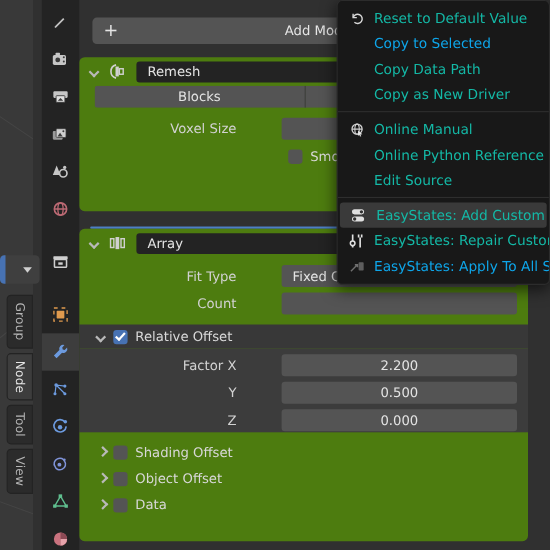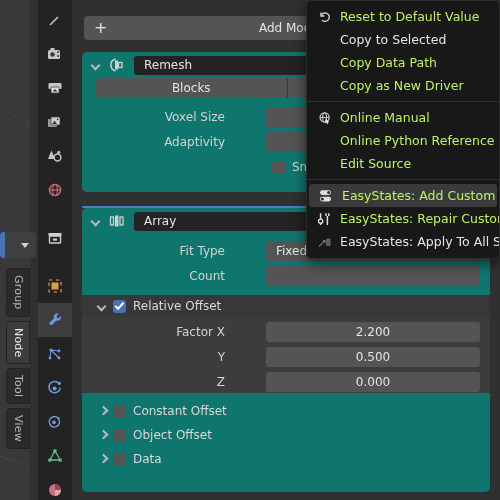--- a/index.html
+++ b/index.html
@@ -121,23 +121,23 @@
     margin-right: 8px;
   }
   .addbar .addlabel {
     flex: 1;
     text-align: center;
   }
 
   
   .mod-panel {
     position: absolute;
-    left: 10px;
+    left: 0;
     width: 408px;
-    background: #0f766e;
+    background: #4d7c0f;
     border-radius: 5px;
   }
   .mod-header {
     height: 26px;
     display: flex;
     align-items: center;
     padding-left: 8px;
     box-sizing: border-box;
   }
   .disc {
@@ -283,26 +283,26 @@
     z-index: 50;
     padding: 4px 0 5px 0;
     box-sizing: border-box;
     overflow: hidden;
   }
   .mi {
     display: flex;
     align-items: center;
     height: 23px;
     padding-left: 8px;
-    color: #bef264;
+    color: #14b8a6;
     font-size: 12.5px;
     white-space: nowrap;
     box-sizing: border-box;
   }
-  .mi.disabled { color: #e5e5e5; }
+  .mi.disabled { color: #0ea5e9; }
   .mi.hl { background: #3a3a3a; border-radius: 3px; margin: 0 2px; }
   .mi .mi-ico {
     width: 19px; height: 16px;
     margin-right: 6px;
     flex: 0 0 auto;
     display: flex; align-items: center; justify-content: center;
   }
   .mi .mi-ico.blank { visibility: hidden; }
   .msep {
     height: 1px;
@@ -489,24 +489,20 @@
       <div class="seg">
         <div>Blocks</div>
         <div>Smooth</div>
       </div>
 
       <div class="row">
         <span class="rlabel">Voxel Size</span>
         <span class="field"></span>
       </div>
 
-      <div class="row">
-        <span class="rlabel">Adaptivity</span>
-        <span class="field"></span>
-      </div>
 
       <div class="cbrow" style="padding-left:190px;">
         <span class="checkbox"></span>
         <span class="cblabel">Smooth Shading</span>
       </div>
     </div>
 
     <div class="highlight-edge"></div>
 
     <div class="mod-panel" style="top:208px; height:284px;">
@@ -549,21 +545,21 @@
         </div>
         <div class="row">
           <span class="rlabel">Z</span>
           <span class="field">0.000</span>
         </div>
       </div>
 
       <div class="collapsed-row" style="margin-top:6px;">
         <span class="tri-right"></span>
         <span class="checkbox"></span>
-        <span class="cblabel">Constant Offset</span>
+        <span class="cblabel">Shading Offset</span>
       </div>
       <div class="collapsed-row">
         <span class="tri-right"></span>
         <span class="checkbox"></span>
         <span class="cblabel">Object Offset</span>
       </div>
       <div class="collapsed-row">
         <span class="tri-right"></span>
         <span class="checkbox"></span>
         <span class="cblabel">Data</span>

